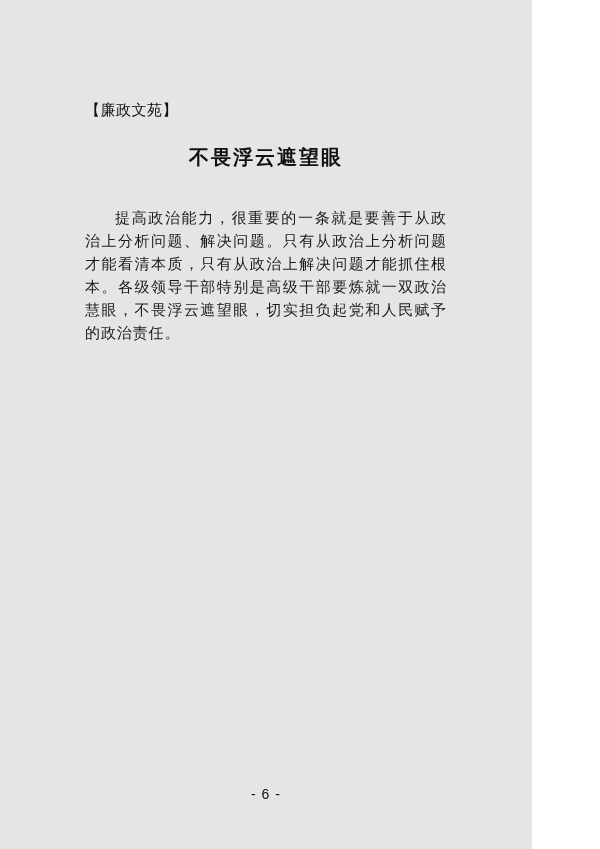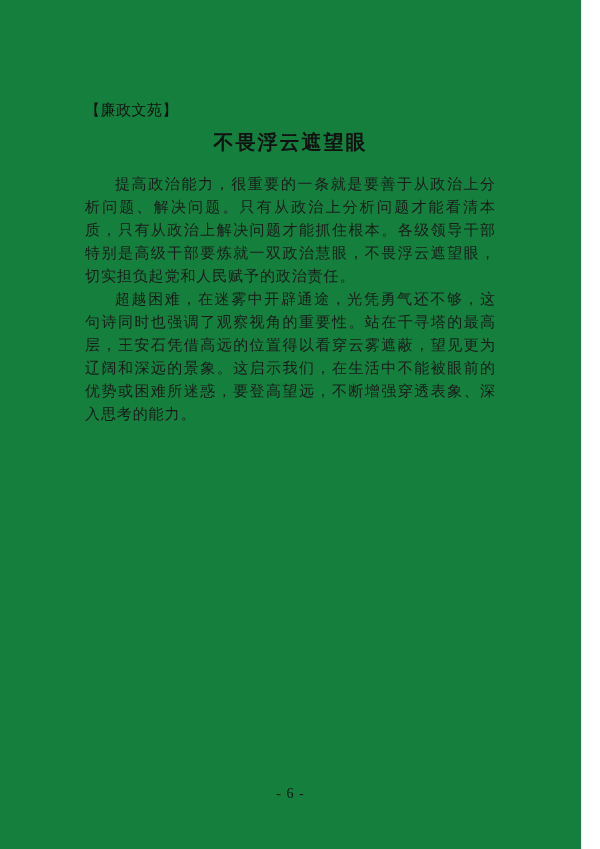--- a/index.html
+++ b/index.html
@@ -2,52 +2,52 @@
 <html><head>
 <meta charset="utf-8">
 <style>
   html, body {
     margin: 0;
     padding: 0;
     background: #ffffff;
   }
   .page {
     position: relative;
-    width: 581px;
+    width: 532px;
     height: 849px;
-    background: #15803d;
+    background: #e5e5e5;
     color: #111111;
-    font-family: Liberation Serif, serif;
+    font-family: Liberation Sans, sans-serif;
     overflow: hidden;
     box-sizing: border-box;
   }
   .content {
     position: absolute;
     left: 85px;
     right: 85px;
     top: 100px;
   }
   .section-header {
     font-size: 15px;
     line-height: 20px;
     letter-spacing: 0.5px;
     color: #111111;
     text-align: left;
   }
   .doc-title {
-    margin: 9px 0 0 0;
+    margin: 24px 0 0 0;
     font-size: 20px;
     font-weight: bold;
     text-align: center;
     letter-spacing: 2px;
     line-height: 26px;
     color: #111111;
   }
   .body-text {
-    margin-top: 18px;
+    margin-top: 36px;
   }
   .body-text p {
     margin: 0;
     font-size: 15px;
     line-height: 23px;
     letter-spacing: 0.9px;
     text-align: justify;
     text-indent: 2em;
     color: #1a1a1a;
   }
@@ -66,18 +66,17 @@
 <body>
 
 <div class="page">
   <div class="content">
     <div class="section-header">【廉政文苑】</div>
 
     <h1 class="doc-title">不畏浮云遮望眼</h1>
 
     <div class="body-text">
       <p>提高政治能力，很重要的一条就是要善于从政治上分析问题、解决问题。只有从政治上分析问题才能看清本质，只有从政治上解决问题才能抓住根本。各级领导干部特别是高级干部要炼就一双政治慧眼，不畏浮云遮望眼，切实担负起党和人民赋予的政治责任。</p>
-      <p>超越困难，在迷雾中开辟通途，光凭勇气还不够，这句诗同时也强调了观察视角的重要性。站在千寻塔的最高层，王安石凭借高远的位置得以看穿云雾遮蔽，望见更为辽阔和深远的景象。这启示我们，在生活中不能被眼前的优势或困难所迷惑，要登高望远，不断增强穿透表象、深入思考的能力。</p>
     </div>
   </div>
 
   <div class="page-number">- 6 -</div>
 </div>
 
 </body></html>

